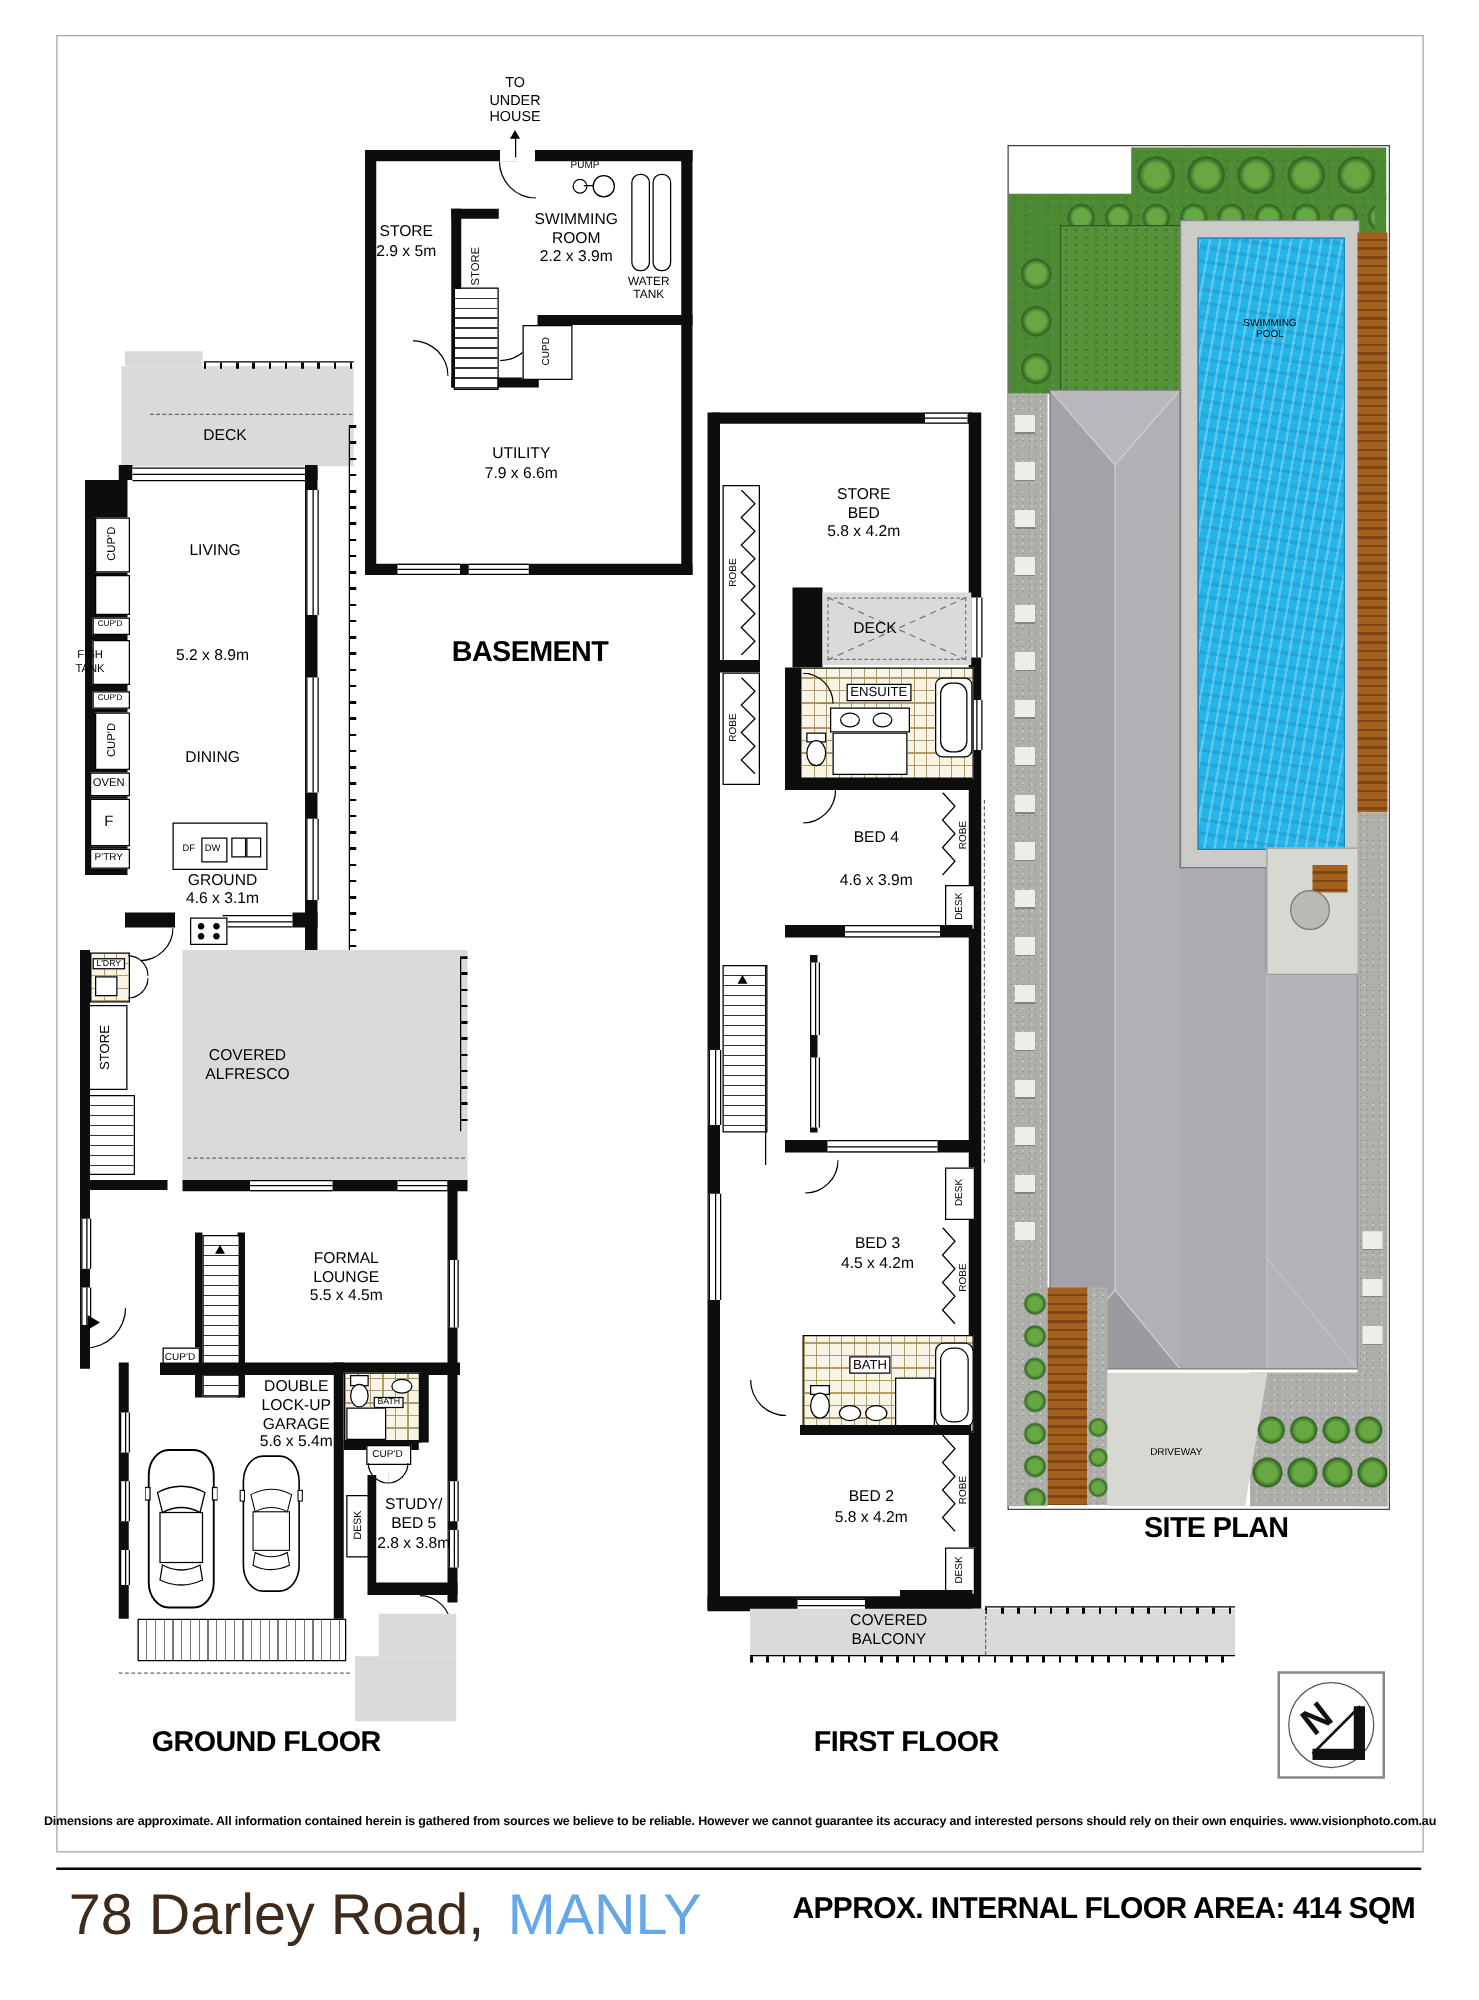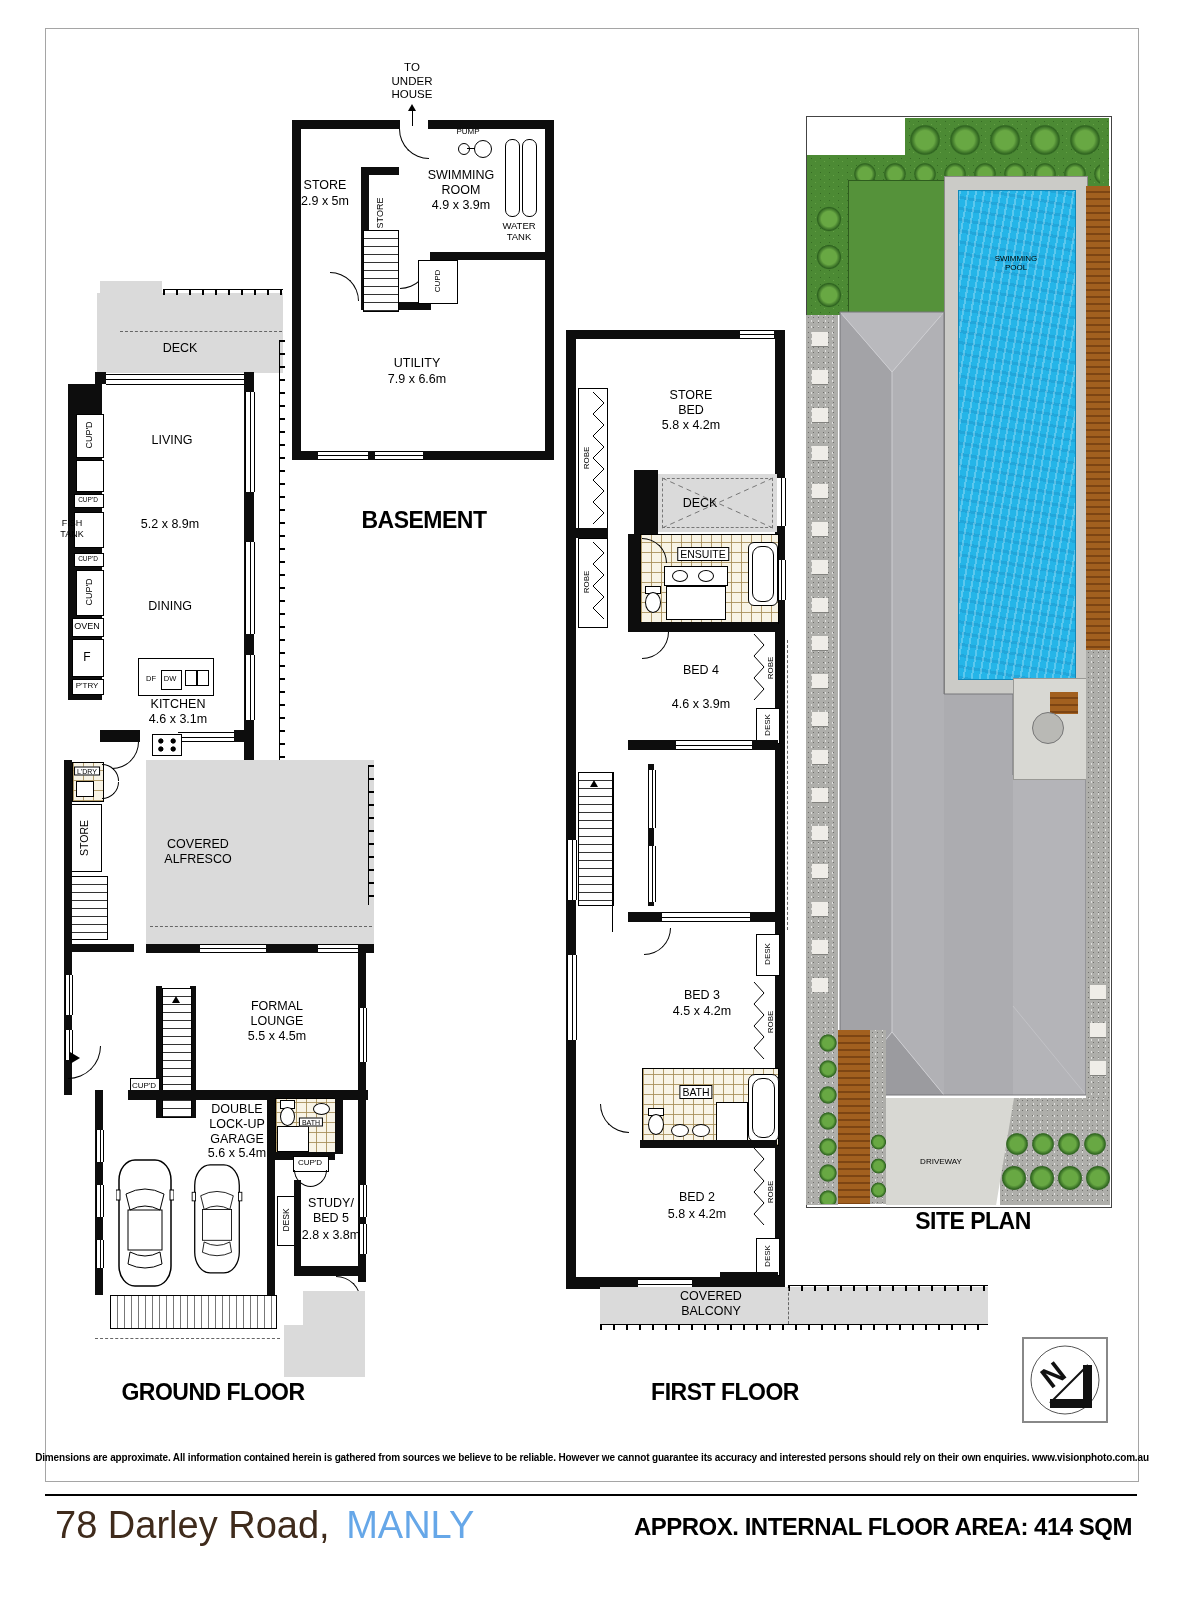--- a/index.html
+++ b/index.html
@@ -90,21 +90,21 @@
   <div class="ov" style="left:474px;top:140px;width:16px;height:16px"></div>
   <div class="ln" style="left:467px;top:148px;width:8px;height:1px"></div>
   <div class="box" style="left:505px;top:139px;width:13px;height:76px;border-radius:7px"></div>
   <div class="box" style="left:522px;top:139px;width:13px;height:76px;border-radius:7px"></div>
 
   <div class="lbl" style="left:325px;top:185px">STORE</div>
   <div class="lbl" style="left:325px;top:201px">2.9 x 5m</div>
   <div class="vl" style="left:380px;top:213px">STORE</div>
   <div class="vl" style="left:437px;top:281px;font-size:8px">CUPD</div>
   <div class="lbl wr" style="left:461px;top:183px;width:100px">SWIMMING ROOM</div>
-  <div class="lbl" style="left:461px;top:205px">4.9 x 3.9m</div>
+  <div class="lbl" style="left:461px;top:205px">2.2 x 3.9m</div>
   <div class="lbl" style="left:468px;top:132px;font-size:8px">PUMP</div>
   <div class="lbl wr" style="left:519px;top:231px;width:46px;font-size:9.5px">WATER TANK</div>
   <div class="lbl" style="left:417px;top:363px">UTILITY</div>
   <div class="lbl" style="left:417px;top:379px">7.9 x 6.6m</div>
   <div class="lbl t" style="left:424px;top:521px">BASEMENT</div>
 </div>
 
 <div>
   <div class="gray" style="left:100px;top:281px;width:62px;height:12px"></div>
   <div class="gray" style="left:97px;top:293px;width:186px;height:80px"></div>
@@ -144,21 +144,21 @@
   <div class="lbl" style="left:170px;top:524px">5.2 x 8.9m</div>
   <div class="lbl" style="left:170px;top:606px">DINING</div>
 
   <div class="box" style="left:138px;top:658px;width:74px;height:36px"></div>
   <div class="box" style="left:144px;top:670px;width:16px;height:18px;border:none"></div>
   <div class="lbl" style="left:151px;top:679px;font-size:7.5px">DF</div>
   <div class="box" style="left:161px;top:670px;width:19px;height:18px"></div>
   <div class="lbl" style="left:170px;top:679px;font-size:7.5px">DW</div>
   <div class="box" style="left:185px;top:670px;width:10px;height:14px"></div>
   <div class="box" style="left:197px;top:670px;width:10px;height:14px"></div>
-  <div class="lbl" style="left:178px;top:704px">KITCHEN</div>
+  <div class="lbl" style="left:178px;top:704px">GROUND</div>
   <div class="lbl" style="left:178px;top:719px">4.6 x 3.1m</div>
   <div class="w" style="left:100px;top:730px;width:40px;height:12px"></div>
   <div class="winh" style="left:178px;top:732px;width:56px;height:8px"></div>
   <div class="w" style="left:234px;top:730px;width:20px;height:12px"></div>
   <div class="arc abr" style="left:112px;top:742px;width:26px;height:26px"></div>
   <div class="burn" style="left:152px;top:734px;width:28px;height:20px"></div>
 
   <div class="tile" style="left:72px;top:762px;width:30px;height:38px"></div>
   <div class="chip" style="left:87px;top:771px;font-size:7px">L'DRY</div>
   <div class="box" style="left:76px;top:781px;width:16px;height:14px"></div>
@@ -434,17 +434,17 @@
     <rect x="26" y="60" width="42" height="9" fill="#111"></rect>
     <rect x="59" y="26" width="9" height="43" fill="#111"></rect>
     <line x1="26" y1="64" x2="64" y2="26" stroke="#111" stroke-width="2"></line>
     <text x="20" y="46" transform="rotate(-38 30 38)" font-size="30" font-weight="bold" font-family="Liberation Sans, sans-serif" fill="#111">N</text>
   </svg>
 </div>
 
 <div class="a" style="left:592px;top:1452px;transform:translateX(-50%);font-size:10px;font-weight:bold;letter-spacing:-.15px;white-space:nowrap">Dimensions are approximate. All information contained herein is gathered from sources we believe to be reliable. However we cannot guarantee its accuracy and interested persons should rely on their own enquiries. www.visionphoto.com.au</div>
 
 <div class="ln" style="left:45px;top:1494px;width:1092px;height:2px"></div>
-<div class="a" style="left:55px;top:1504px;font-size:38px">
+<div class="a" style="left:55px;top:1504px;font-size:46px">
   <span style="color:#3f2b1c">78 Darley Road,</span>
   <span style="color:#66a7e8;margin-left:6px">MANLY</span>
 </div>
 <div class="a" style="right:51px;top:1513px;font-size:24px;font-weight:bold;letter-spacing:-.5px">APPROX. INTERNAL FLOOR AREA: 414 SQM</div>
 
 </body></html>

